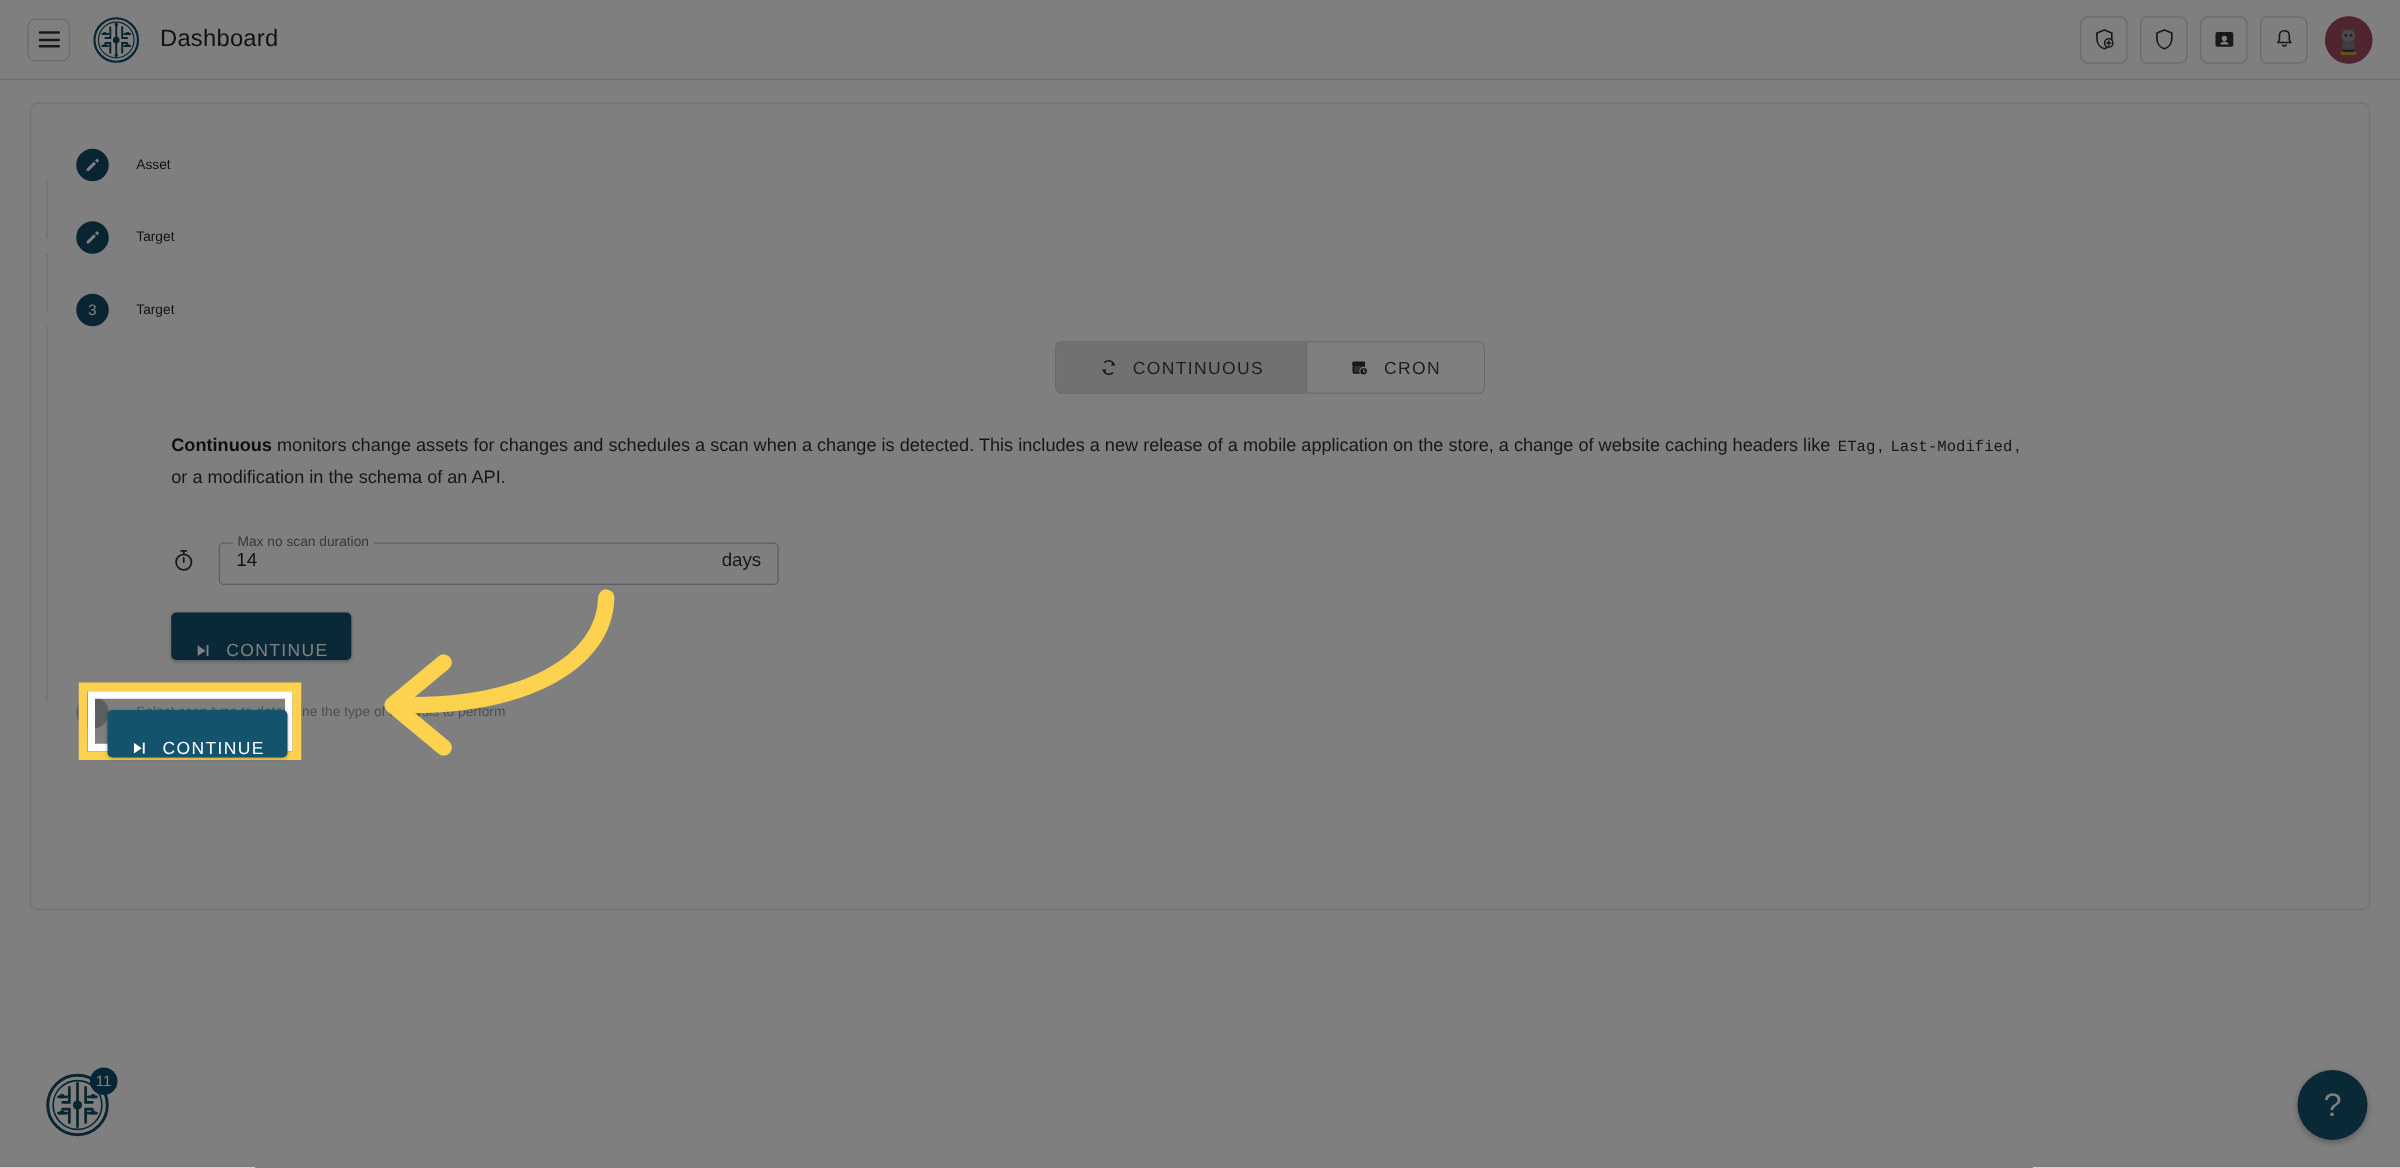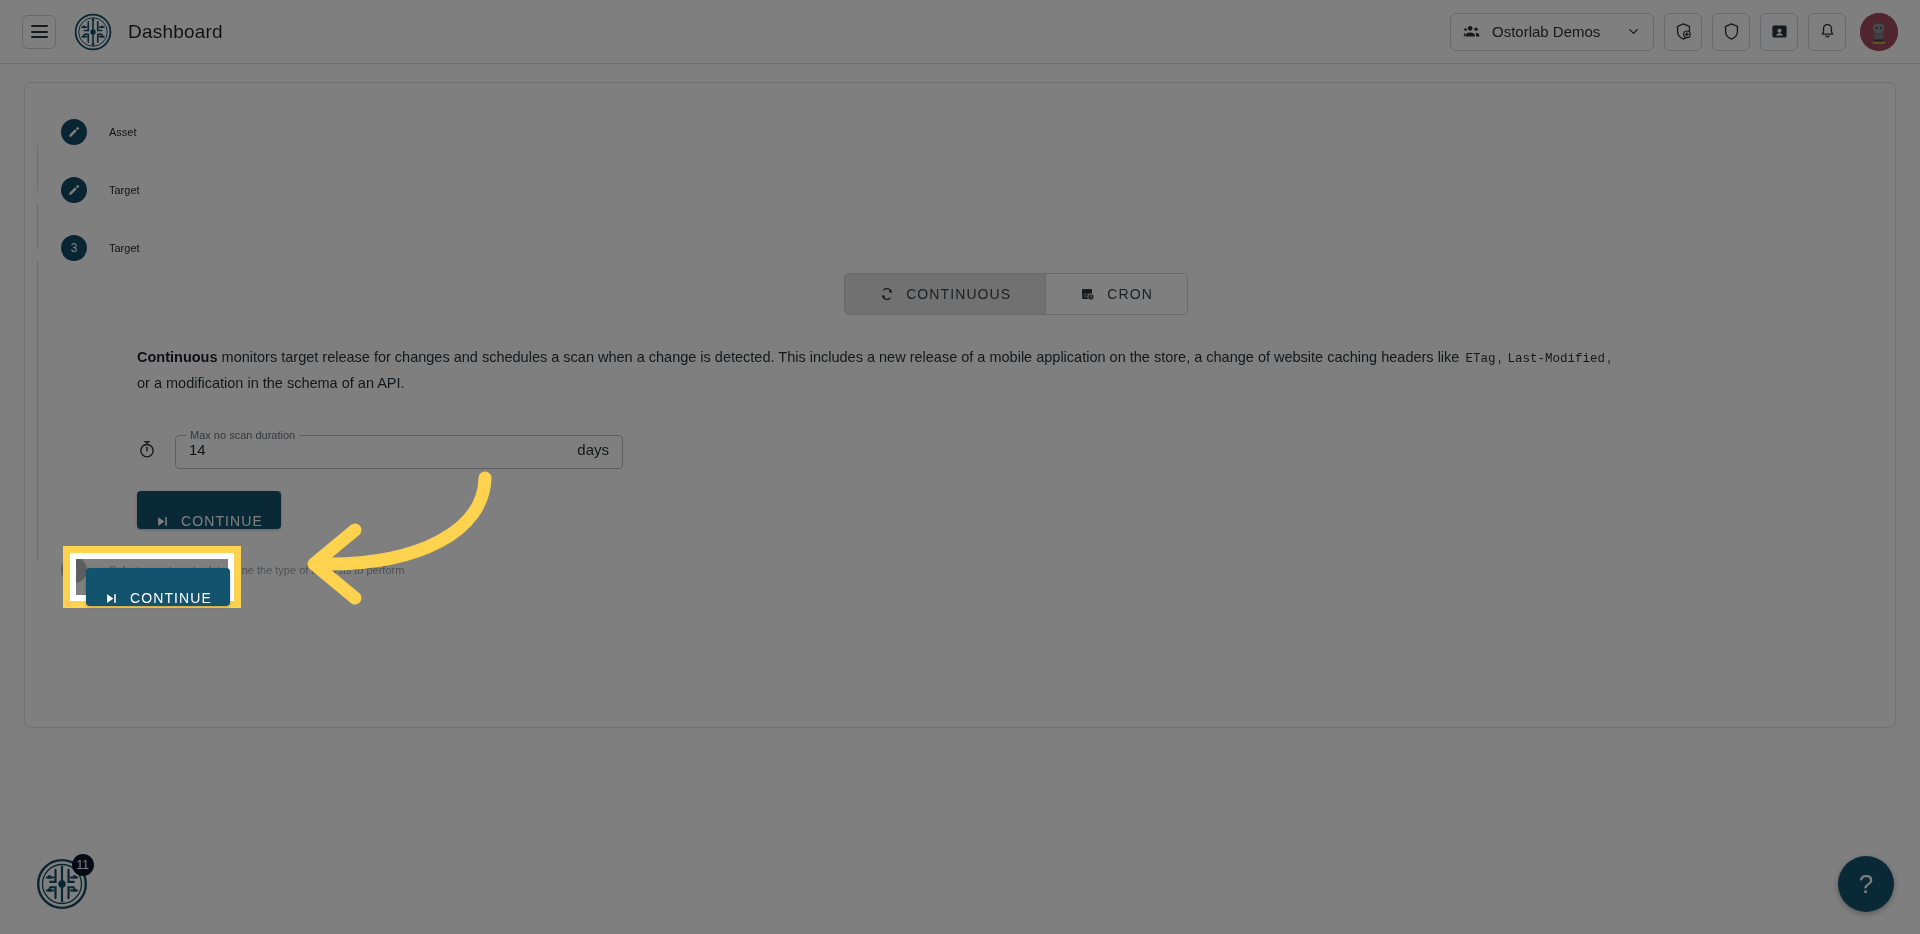--- a/index.html
+++ b/index.html
@@ -284,21 +284,21 @@
     left: 36px;
     bottom: 24px;
     width: 52px; height: 52px;
     cursor: pointer;
   }
   .support-badge {
     position: absolute;
     top: -4px; right: -6px;
     min-width: 22px; height: 22px;
     border-radius: 11px;
-    background: #0f172a;
+    background: #0c4a6e;
     color: #fff;
     font-size: 12px;
     display: flex; align-items: center; justify-content: center;
     padding: 0 5px;
   }
   .help-fab {
     position: absolute;
     right: 26px;
     bottom: 22px;
     width: 56px; height: 56px;
@@ -372,36 +372,20 @@
         <rect x="34" y="28" width="3" height="3"></rect>
         <rect x="22.5" y="7" width="3" height="3"></rect>
         <rect x="22.5" y="38" width="3" height="3"></rect>
       </g>
     </svg>
 
     <div class="page-title">Dashboard</div>
 
     <div class="header-spacer"></div>
 
-    <div class="org-switcher">
-      <svg width="19" height="19" viewBox="0 0 24 24">
-        <g fill="#2d3237">
-          <circle cx="9" cy="8" r="3"></circle>
-          <circle cx="16.5" cy="9" r="2.2"></circle>
-          <circle cx="3.2" cy="9.6" r="1.7"></circle>
-          <path d="M3 17c0-2.2 2.7-3.6 6-3.6s6 1.4 6 3.6v1.4H3z"></path>
-          <path d="M16 13.6c2.6.2 4.6 1.4 4.6 3.2v1.6h-4z"></path>
-          <path d="M2.6 13.8c-1 .5-1.6 1.3-1.6 2.3v2h1.6z"></path>
-        </g>
-      </svg>
-      <span>Ostorlab Demos</span>
-      <svg width="15" height="15" viewBox="0 0 24 24" style="margin-left:auto">
-        <path d="M6 9l6 6 6-6" fill="none" stroke="#2d3237" stroke-width="2" stroke-linecap="round" stroke-linejoin="round"></path>
-      </svg>
-    </div>
 
     <div class="icon-btn">
       <svg width="19" height="19" viewBox="0 0 24 24">
         <path d="M12 2.5l7.5 3v6c0 4.6-3.1 8.6-7.5 10-4.4-1.4-7.5-5.4-7.5-10v-6z" fill="none" stroke="#2d3237" stroke-width="1.7" stroke-linejoin="round"></path>
         <circle cx="16.4" cy="15.6" r="4.2" fill="#ffffff" stroke="#2d3237" stroke-width="1.5"></circle>
         <path d="M16.4 13.6v4M14.4 15.6h4" stroke="#2d3237" stroke-width="1.5" stroke-linecap="round"></path>
       </svg>
     </div>
 
     <div class="icon-btn">
@@ -496,21 +480,21 @@
                   <rect x="5" y="10.5" width="11" height="7" fill="#ffffff" opacity=".25"></rect>
                   <circle cx="16.4" cy="16.4" r="4.6" fill="#2d3237" stroke="#ffffff" stroke-width="1.3"></circle>
                   <path d="M16.4 14v2.6l1.8 1" fill="none" stroke="#ffffff" stroke-width="1.3" stroke-linecap="round"></path>
                 </svg>
                 <span>CRON</span>
               </button>
             </div>
           </div>
 
           <div class="desc">
-            <b>Continuous</b><span> monitors target release for changes and schedules a scan when a change is detected. This includes a new release of a mobile application on the store, a change of website caching headers like </span><code>ETag</code><span>,</span>&nbsp;<code>Last-Modified</code><span>, or a modification in the schema of an API.</span>
+            <b>Continuous</b><span> monitors change assets for changes and schedules a scan when a change is detected. This includes a new release of a mobile application on the store, a change of website caching headers like </span><code>ETag</code><span>,</span>&nbsp;<code>Last-Modified</code><span>, or a modification in the schema of an API.</span>
           </div>
 
           <div class="input-row">
             <svg class="timer-icon" viewBox="0 0 24 24">
               <circle cx="12" cy="14" r="7.4" fill="none" stroke="#2d3237" stroke-width="1.7"></circle>
               <path d="M12 10v4" stroke="#2d3237" stroke-width="1.7" stroke-linecap="round"></path>
               <path d="M9.4 3.2h5.2" stroke="#2d3237" stroke-width="1.7" stroke-linecap="round"></path>
               <path d="M12 3.2v3.2" stroke="#2d3237" stroke-width="1.7" stroke-linecap="round"></path>
             </svg>
 

